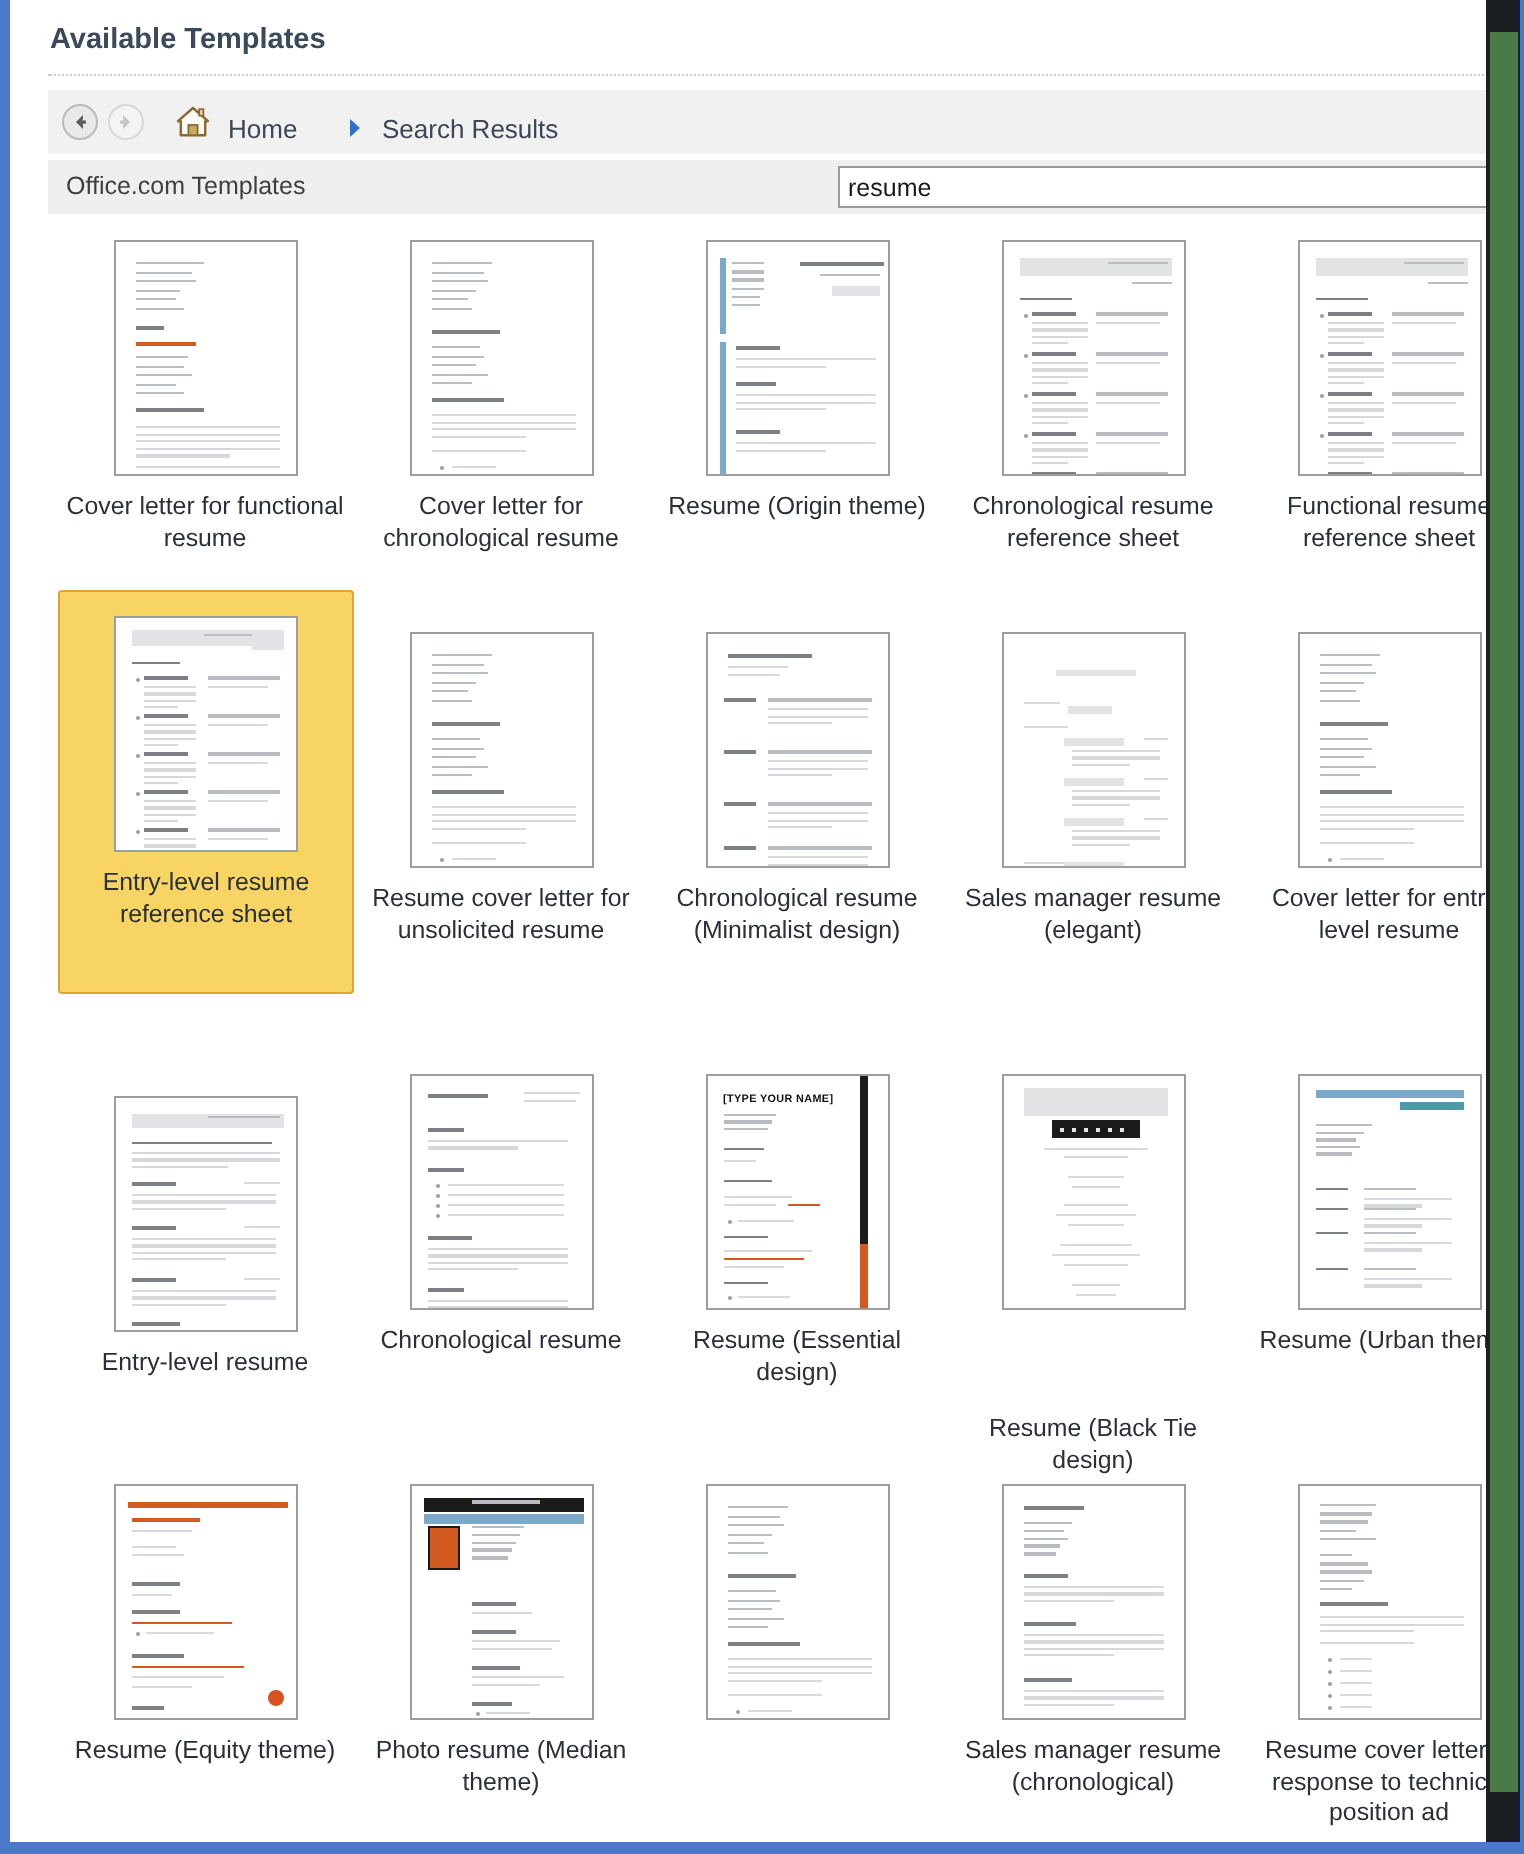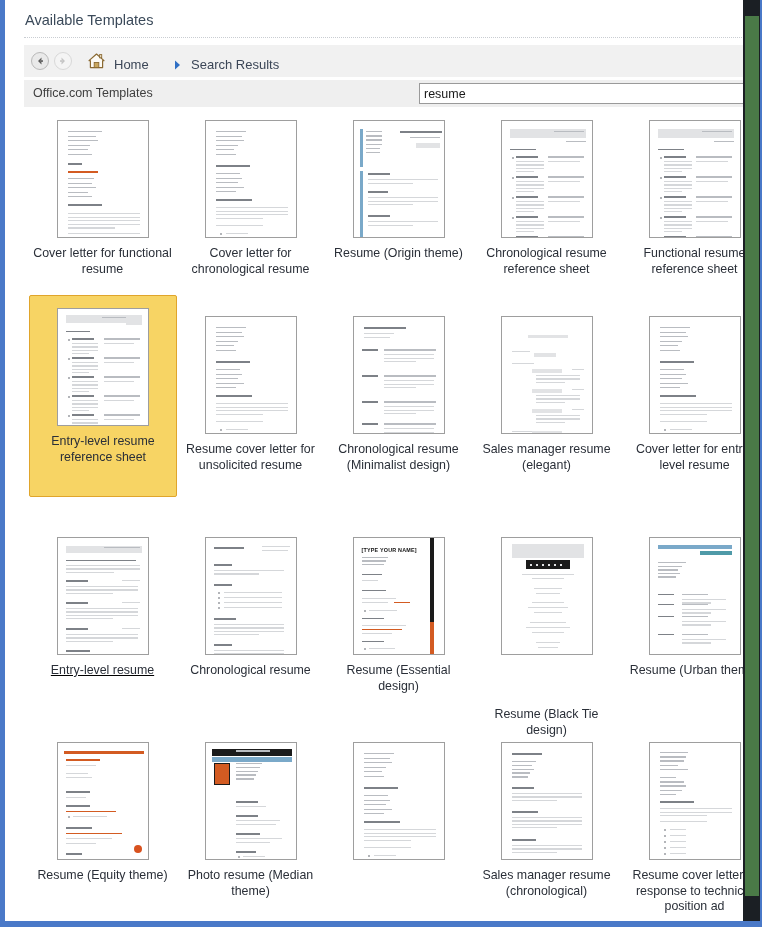--- a/index.html
+++ b/index.html
@@ -18,21 +18,21 @@
     border-top:0;
     background:#ffffff;
   }
   .inner{
     position:absolute;left:5px;top:0;width:750px;height:921px;
     background:#ffffff;overflow:hidden;
   }
   
   .page-title{
     position:absolute;left:15px;top:12px;
-    font-size:14.5px;font-weight:normal;color:#3b4a5a;
+    font-size:14.5px;font-weight:bold;color:#3b4a5a;
     letter-spacing:0px;white-space:nowrap;
   }
   .title-rule{
     position:absolute;left:14px;top:37px;width:736px;height:1px;
     border-top:1px dotted #c9cdd2;
   }
   .navbar{
     position:absolute;left:14px;top:45px;width:736px;height:32px;
     background:#f1f1f1;
   }
@@ -478,21 +478,21 @@
             <div class="lnq" style="left:10px;top:86px;width:72px;height:1.3px;"></div>
             <div class="lnq" style="left:10px;top:89.6px;width:72px;height:1.3px;"></div>
             <div class="lnq" style="left:10px;top:93.2px;width:72px;height:1.3px;"></div>
             <div class="lnq" style="left:10px;top:96.8px;width:47px;height:1.3px;"></div>
             <div class="lnq" style="left:10px;top:104px;width:47px;height:1.3px;"></div>
             <div class="bullet" style="left:14px;top:112px;width:2px;height:2px;"></div>
             <div class="lnq" style="left:20px;top:112px;width:22px;height:1.3px;"></div>
           </div>
           <div class="caption">Cover letter for entry-level resume</div>
         </div>
-        <div class="cell" style="left: 14px; top: 417px; text-decoration: underline;">
+        <div class="cell" style="left: 14px; top: 428px;">
           <div class="thumb">
             <div class="pg"></div>
             <div class="gy" style="left:8px;top:8px;width:76px;height:7px;"></div>
             <div class="ln" style="left:46px;top:9px;width:36px;height:1.4px;"></div>
             <div class="lnd" style="left:8px;top:22px;width:70px;height:1.4px;"></div>
             <div class="lnq" style="left:8px;top:27px;width:74px;height:1.3px;"></div>
             <div class="lnq" style="left:8px;top:30.4px;width:74px;height:1.3px;"></div>
             <div class="lnq" style="left:8px;top:33.8px;width:48px;height:1.3px;"></div>
             <div class="lnd" style="left:8px;top:42px;width:22px;height:1.5px;"></div>
             <div class="lnq" style="left:64px;top:42px;width:18px;height:1.3px;"></div>

